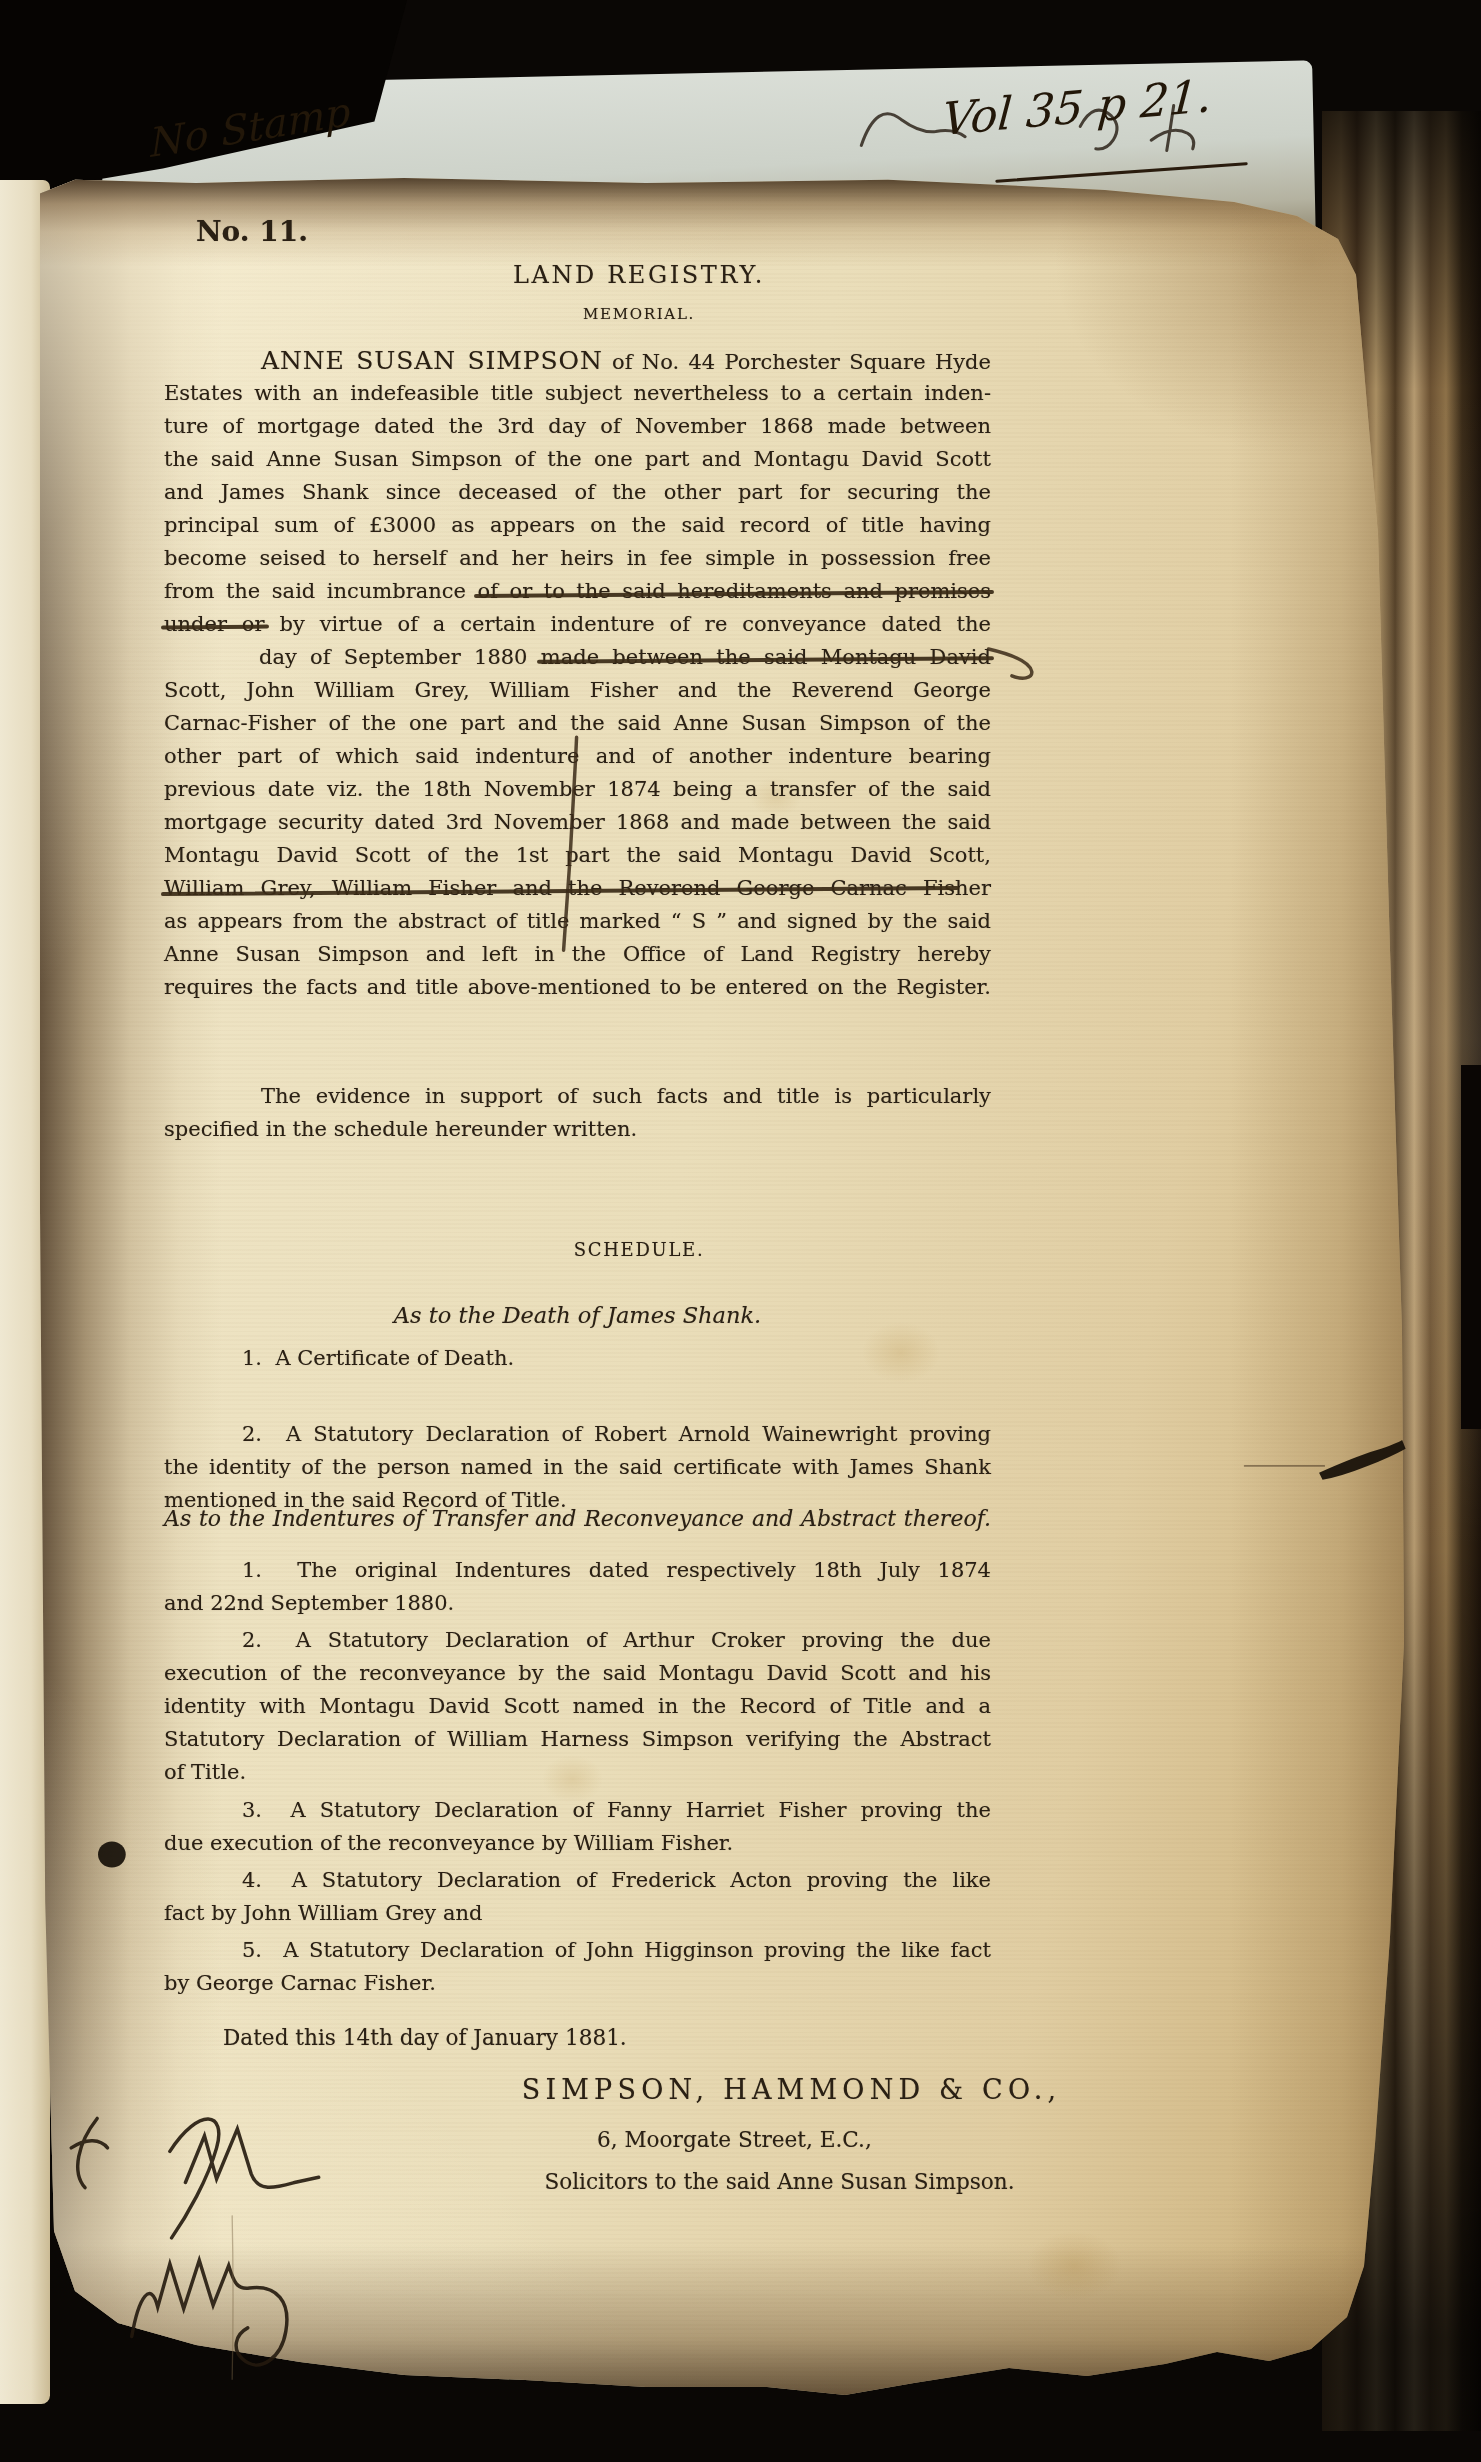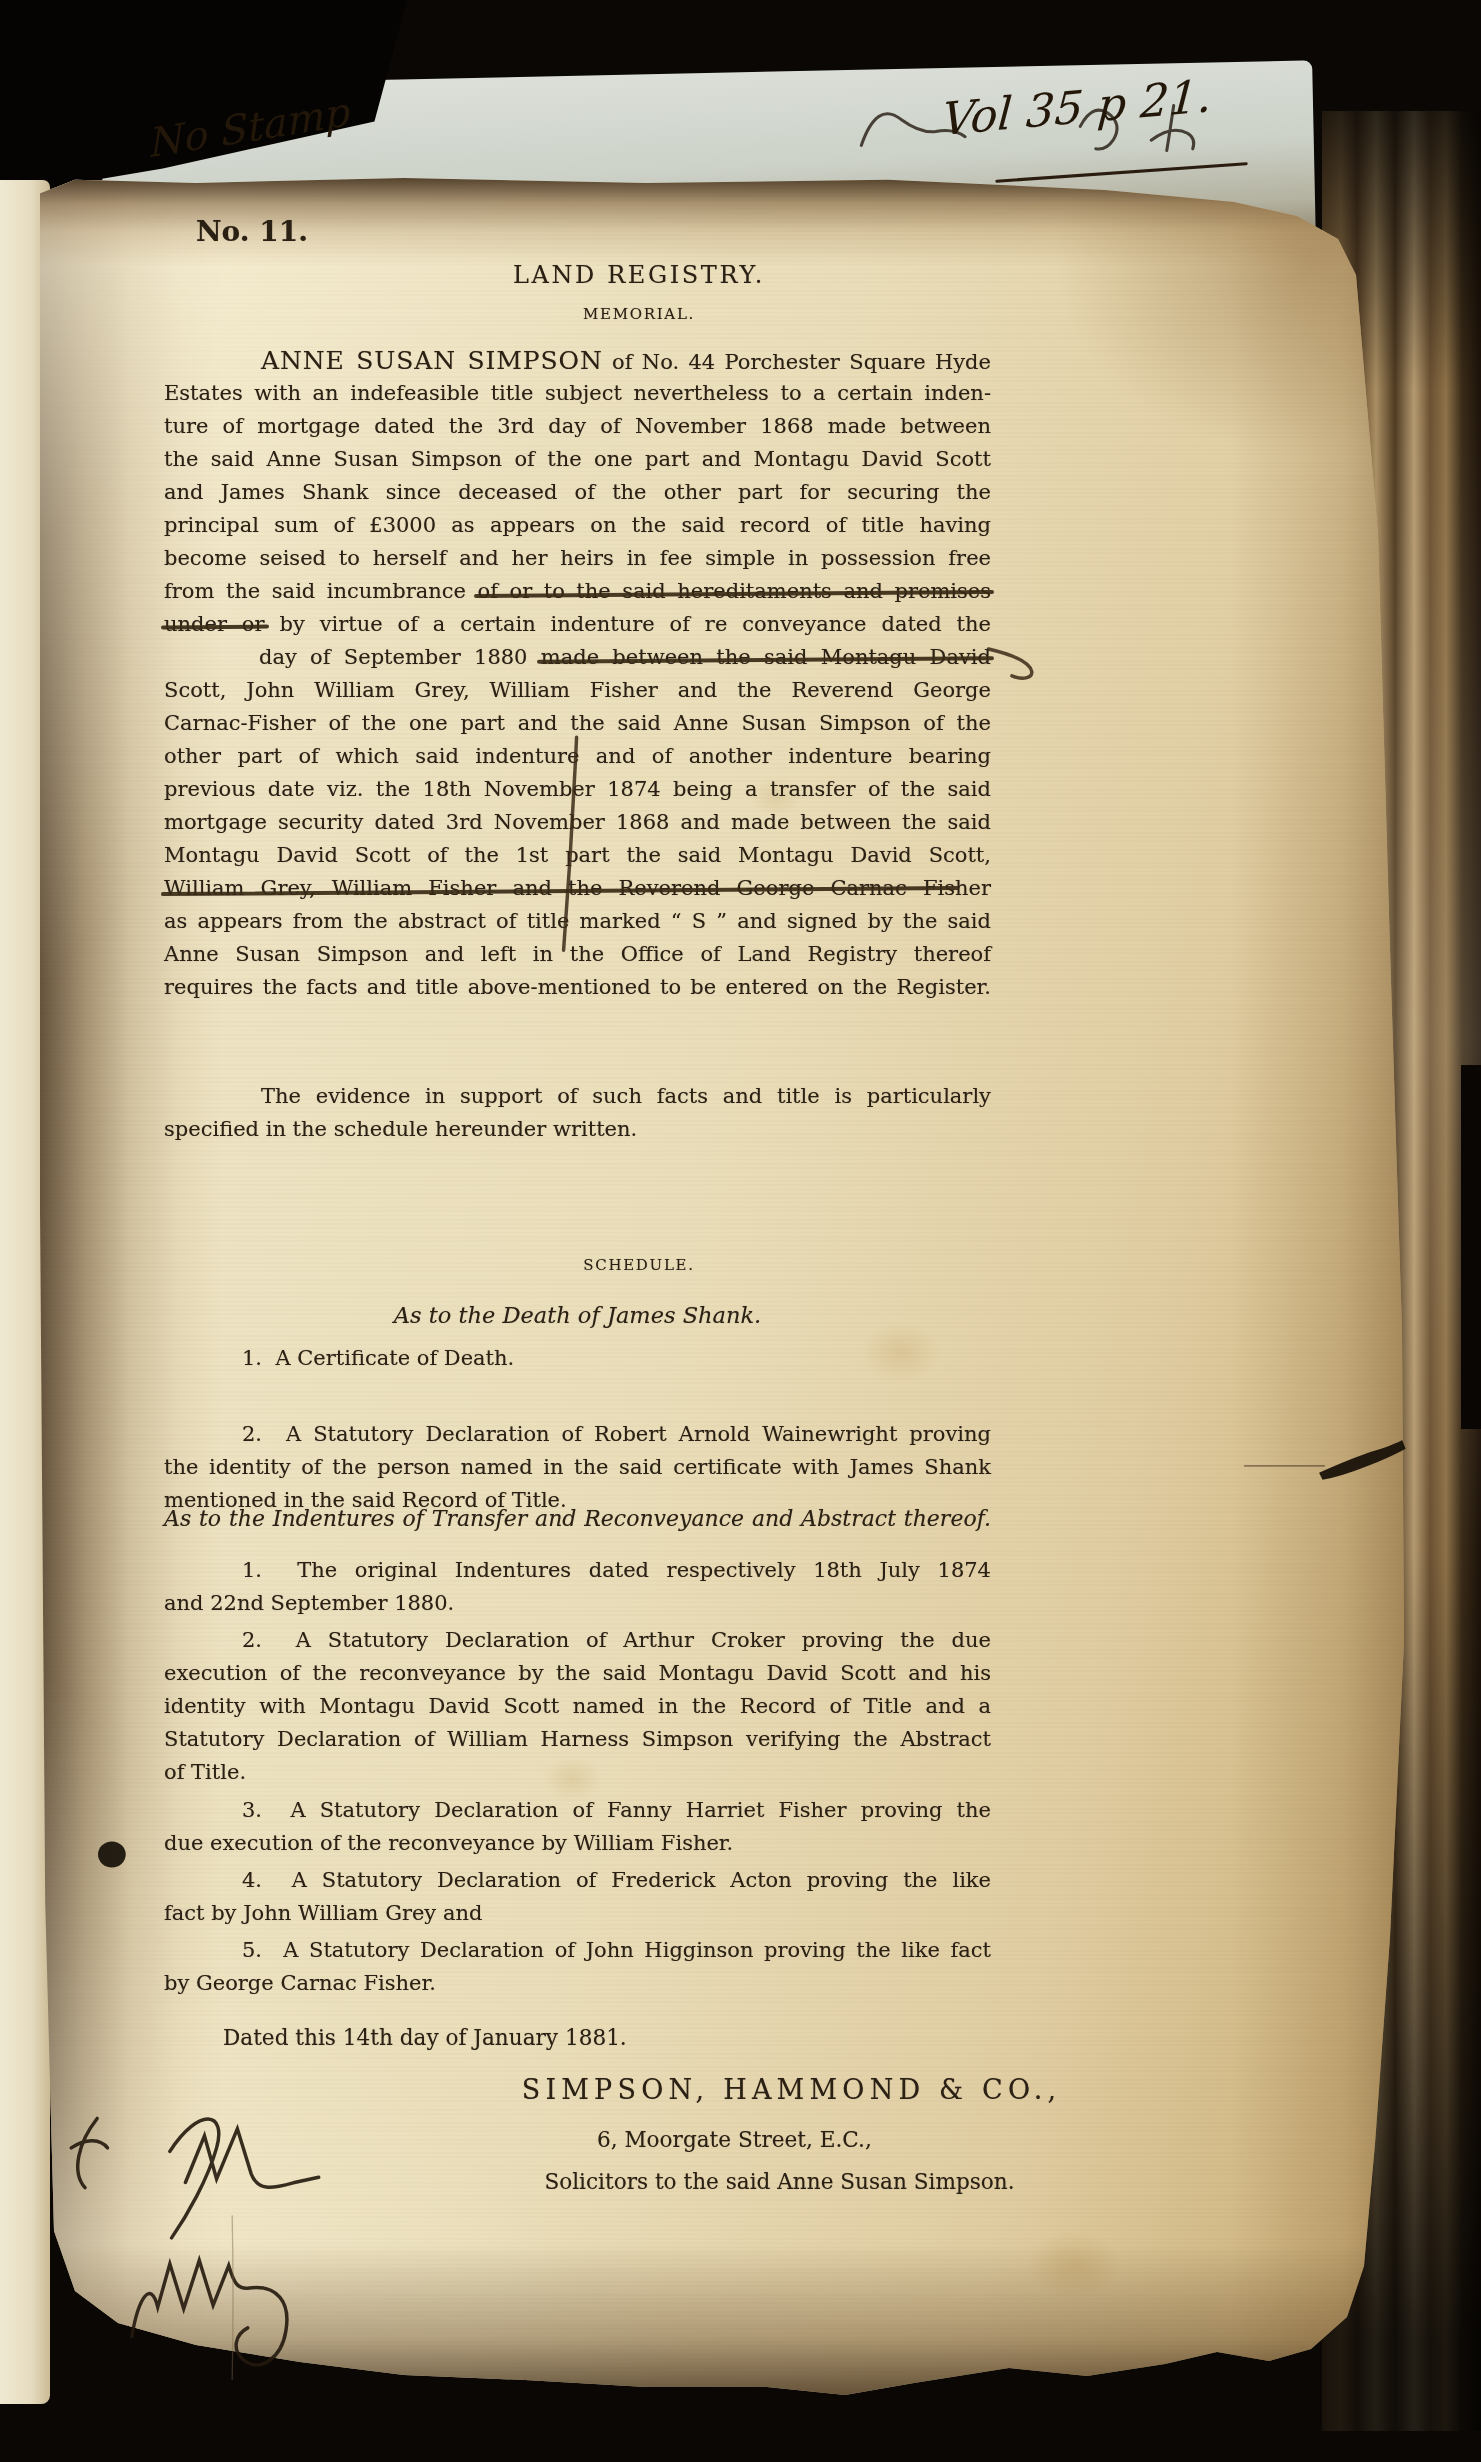--- a/index.html
+++ b/index.html
@@ -105,29 +105,29 @@
         <div class="line just"><span class="strike">under or</span><span> by virtue of a certain indenture of re conveyance dated the</span></div>
         <div class="line just" style="text-indent: 95px;"><span>day of September 1880 </span><span class="strike">made between the said Montagu David</span></div>
         <div class="line just"><span>Scott, John William Grey, William Fisher and the Reverend George</span></div>
         <div class="line just"><span>Carnac-Fisher of the one part and the said Anne Susan Simpson of the</span></div>
         <div class="line just"><span>other part of which said indenture and of another indenture bearing</span></div>
         <div class="line just"><span>previous date viz. the 18th November 1874 being a transfer of the said</span></div>
         <div class="line just"><span>mortgage security dated 3rd November 1868 and made between the said</span></div>
         <div class="line just"><span>Montagu David Scott of the 1st part the said Montagu David Scott,</span></div>
         <div class="line just"><span class="strike">William Grey, William Fisher and the Reverend George Carnac Fis</span><span>her</span></div>
         <div class="line just"><span>as appears from the abstract of title marked “ S ” and signed by the said</span></div>
-        <div class="line just"><span>Anne Susan Simpson and left in the Office of Land Registry thereof</span></div>
+        <div class="line just"><span>Anne Susan Simpson and left in the Office of Land Registry hereby</span></div>
         <div class="line just"><span>requires the facts and title above-mentioned to be entered on the Register.</span></div>
       </div>
     <div class="abs" style="left:164px;top:1080px;width:827px;">
         <div class="line just" style="text-indent: 97px;"><span>The evidence in support of such facts and title is particularly</span></div>
         <div class="line left"><span>specified in the schedule hereunder written.</span></div>
       </div>
 
-    <div class="abs" style="left:228px;top:1239px;width:822px;text-align:center;font-size:15px;letter-spacing:1.7px;margin-top:17px;">SCHEDULE.</div>
+    <div class="abs" style="left:228px;top:1239px;width:822px;text-align:center;font-size:18px;letter-spacing:1.7px;">SCHEDULE.</div>
     <div class="abs hand-heading" style="left:164px;top:1302px;width:827px;text-align:center;font-size:22.5px;font-style:italic;">As to the Death of James Shank.</div>
     <div class="abs" style="left:164px;top:1342px;width:827px;">
         <div class="line left" style="text-indent: 78px;"><span>1.  A Certificate of Death.</span></div>
         <div class="line just" style="text-indent: 78px; margin-top: 43px;"><span>2.  A Statutory Declaration of Robert Arnold Wainewright proving</span></div>
         <div class="line just"><span>the identity of the person named in the said certificate with James Shank</span></div>
         <div class="line left"><span>mentioned in the said Record of Title.</span></div>
       </div>
 
     <div class="abs just" style="left:164px;top:1506px;width:827px;font-size:22px;font-style:italic;text-align:justify;text-align-last:justify;">As to the Indentures of Transfer and Reconveyance and Abstract thereof.</div>
     <div class="abs" style="left:164px;top:1554px;width:827px;">

